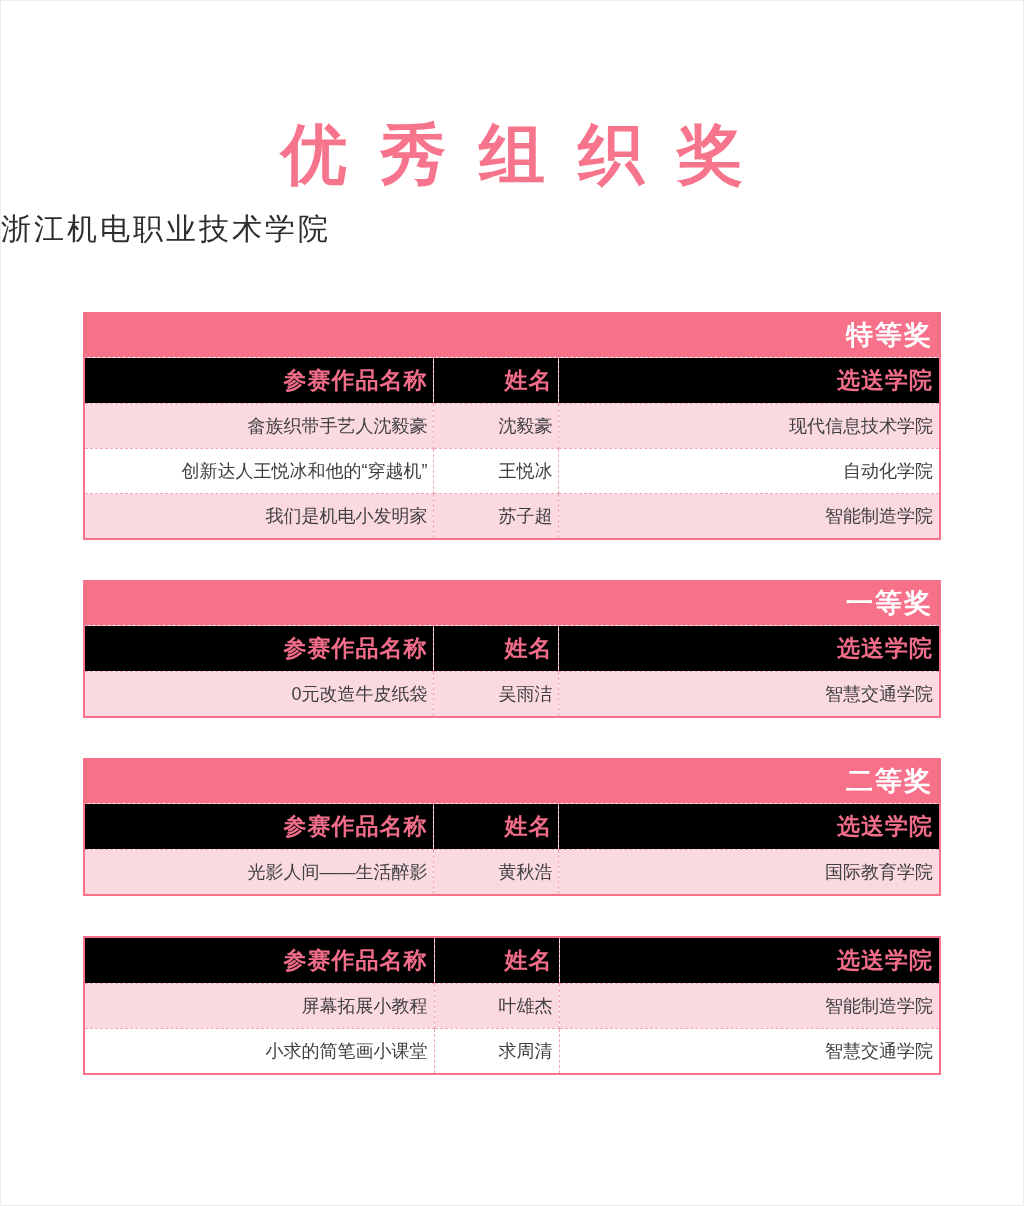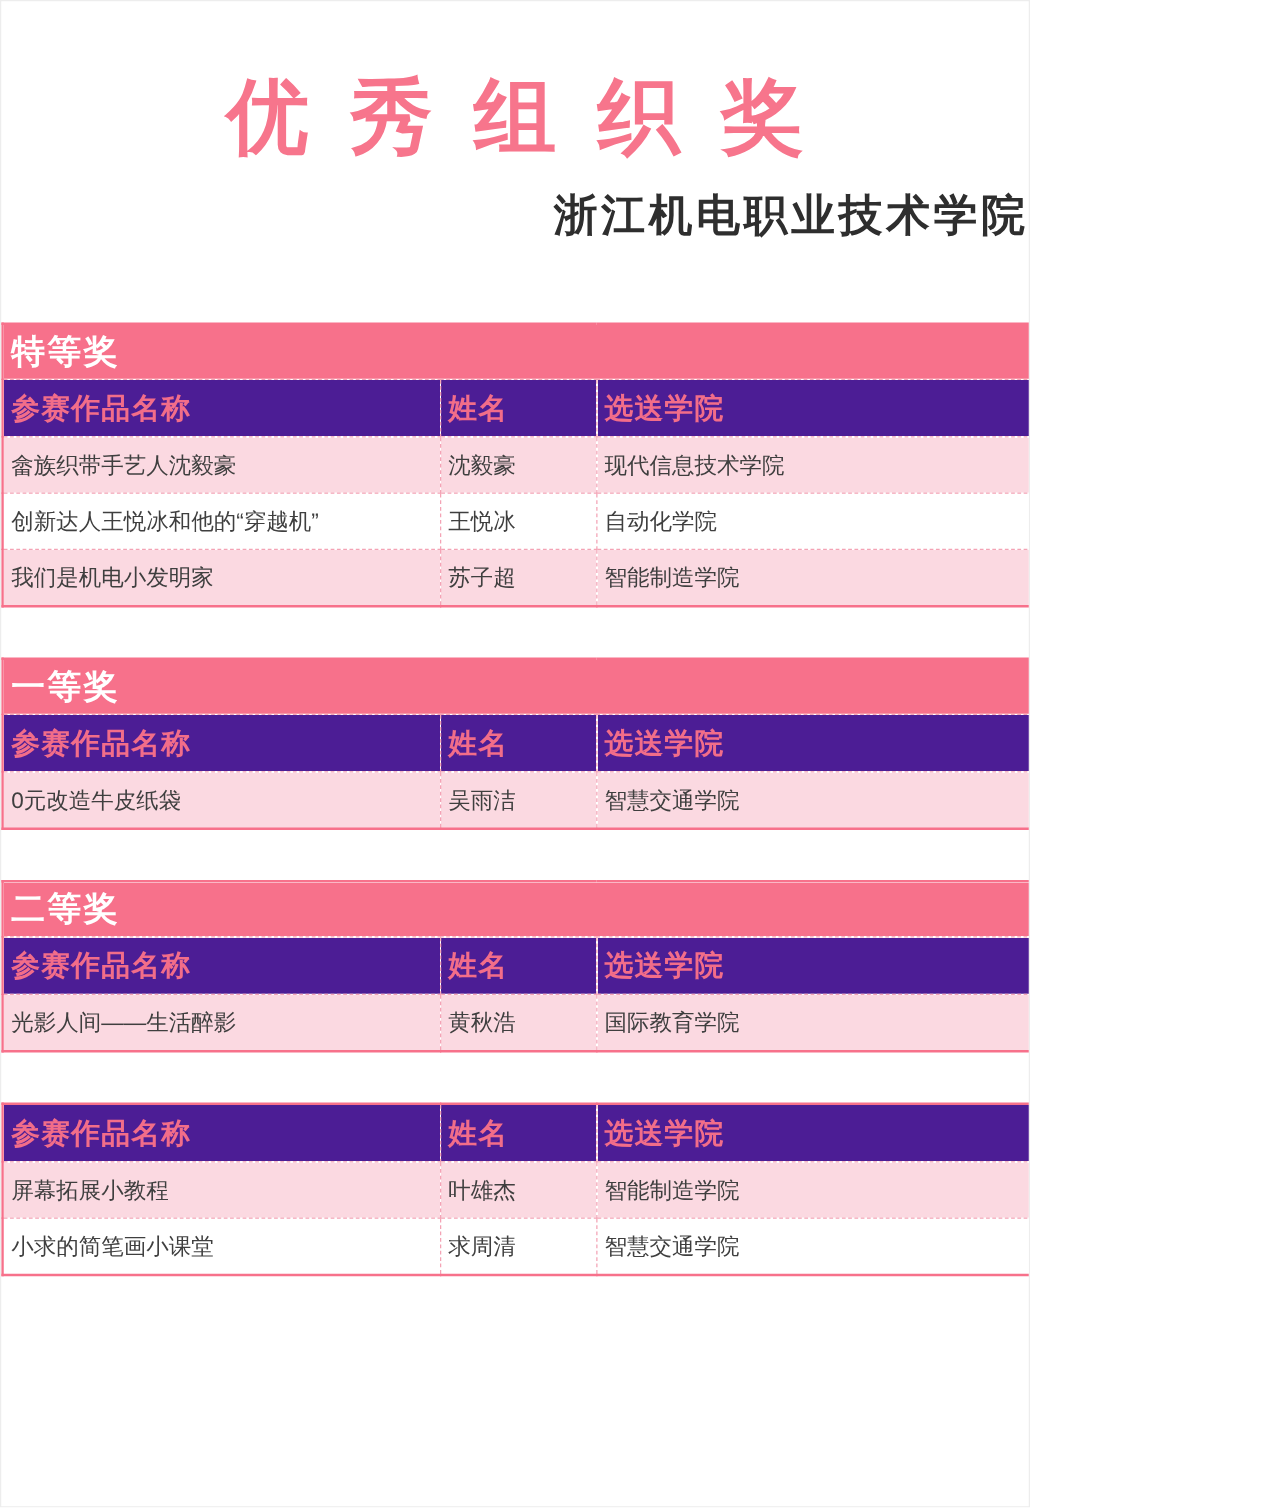--- a/index.html
+++ b/index.html
@@ -12,77 +12,77 @@
     --subtitle_dark:#2e2e2e;
     --page_frame:#ededed;
   }
   html,body{margin:0;padding:0;background:#fff;}
   body{
     width:1024px;height:1206px;
     font-family:"Liberation Sans","DejaVu Sans",sans-serif;
   }
   .page{
     box-sizing:border-box;
-    width:824px;height:1206px;
+    width:1024px;height:1206px;
     border:1px solid var(--page_frame);
     background:#fff;
-    padding-top:56px;
+    padding-top:116px;
     overflow:hidden;
   }
   .page-title{
     margin:0;
     text-align:center;
     font-family:"Liberation Serif","DejaVu Serif",serif;
     font-weight:bold;
     font-size:66px;
     line-height:1.15;
     color:var(--title_pink);
     letter-spacing:0.5em;
     text-indent:0.5em;
   }
   .page-subtitle{
     margin:16px 0 0 0;
-    text-align:right;
+    text-align:left;
     font-family:"Liberation Serif","DejaVu Serif",serif;
-    font-weight:bold;
-    font-size:35px;
+    font-weight:normal;
+    font-size:30px;
     color:var(--subtitle_dark);
     letter-spacing:3px;
   }
   .tables{margin-top:62px;}
   table.award{
     width:856px;
     margin:0 auto 40px auto;
     border-collapse:collapse;
     border:2px solid var(--accent_pink);
     table-layout:fixed;
   }
   table.award col.c-work{width:350px;}
   table.award col.c-name{width:125px;}
   table.award col.c-college{width:381px;}
   table.award th, table.award td{
     border:1px dashed var(--dashed_border_pink);
-    text-align:left;
+    text-align:right;
     vertical-align:middle;
     padding:0 6px;
     overflow:hidden;
     white-space:nowrap;
   }
   th.band{
     background:var(--accent_pink);
     border:1px solid var(--accent_pink);
     color:#ffffff;
     font-family:"Liberation Serif","DejaVu Serif",serif;
     font-weight:bold;
     font-size:27px;
     letter-spacing:2px;
     height:43px;
   }
   tr.cols th{
-    background:#4c1d95;
+    background:#000000;
     color:var(--header_text_pink);
     font-family:Liberation Sans, sans-serif;
     font-weight:bold;
     font-size:23px;
     letter-spacing:1px;
     height:45px;
   }
   tbody td{
     height:44px;
     font-size:18px;

